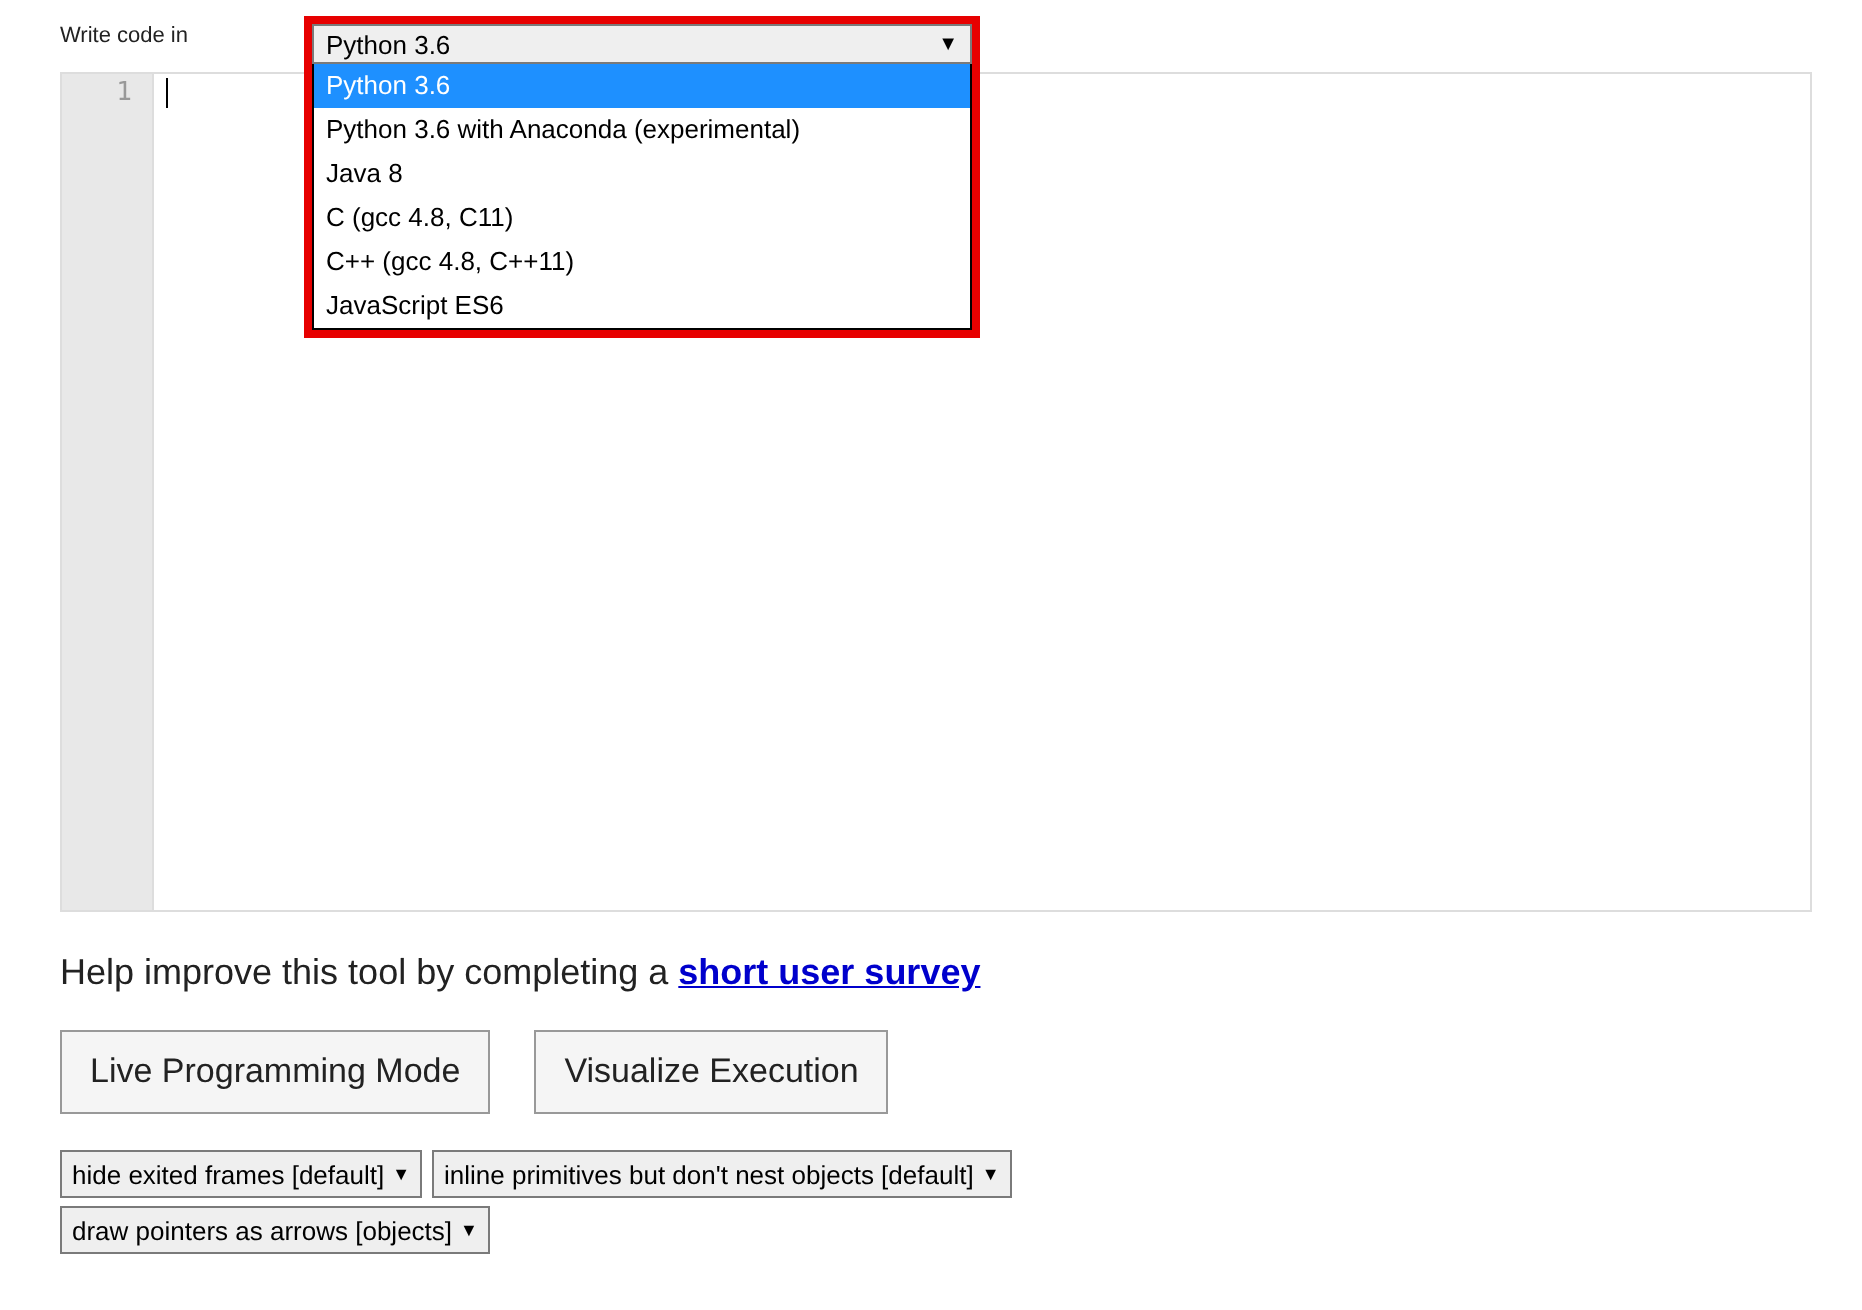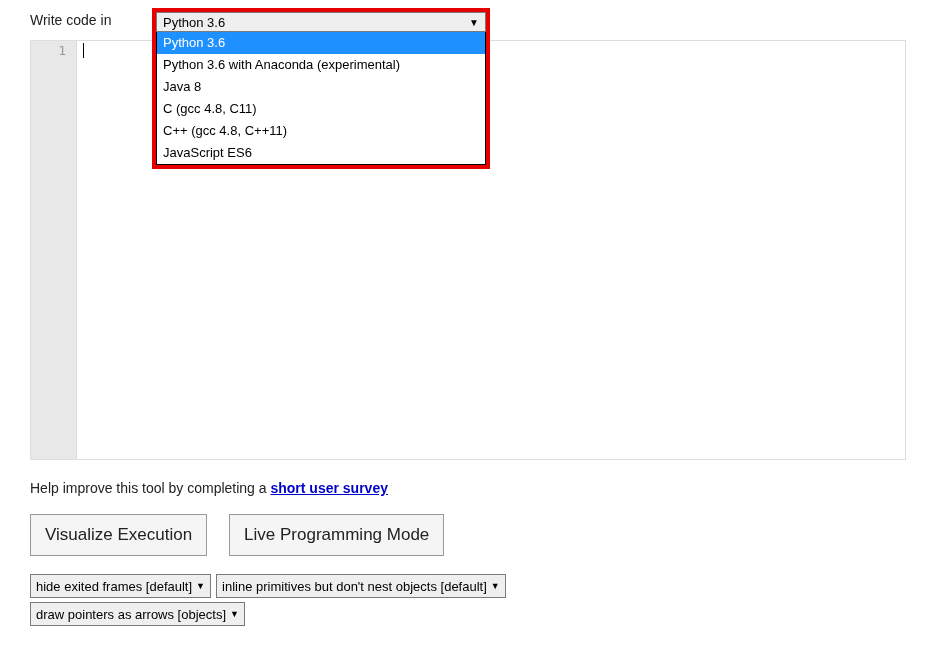--- a/index.html
+++ b/index.html
@@ -16,21 +16,21 @@
       width: 931px;
     }
     .top-row {
       display: flex;
       align-items: flex-start;
       margin-bottom: 4px;
       position: relative;
     }
     .write-code-label {
       color: #222;
-      font-size: 14px;
+      font-size: 11px;
       margin-right: 6px;
       padding-top: 2px;
     }
     .red-box {
       border: 4px solid #e70000;
       padding: 0;
       width: 338px;
       background: #fff;
       position: relative;
     }
@@ -93,21 +93,21 @@
     }
     .cursor-line {
       display: inline-block;
       width: 1px;
       height: 15px;
       background: #000;
       vertical-align: top;
       margin-left: 2px;
     }
     .help-text {
-      font-size: 14px;
+      font-size: 18px;
       color: #222;
       margin-bottom: 18px;
     }
     .survey-link {
       color: #0000cc;
       font-weight: bold;
       text-decoration: underline;
       cursor: pointer;
     }
     .button-row {
@@ -184,22 +184,22 @@
   <div class="editor-area">
     <span class="cursor-line"></span>
   </div>
 </div>
 
 <div class="help-text">
   <span>Help improve this tool by completing a </span><a class="survey-link">short user survey</a>
 </div>
 
 <div class="button-row">
+  <button class="big-button">Live Programming Mode</button>
   <button class="big-button">Visualize Execution</button>
-  <button class="big-button">Live Programming Mode</button>
 </div>
 
 <div class="small-select-row">
   <div class="small-select">
     <span>hide exited frames [default]</span>
     <span class="arrow">▼</span>
   </div>
   <div class="small-select">
     <span>inline primitives but don't nest objects [default]</span>
     <span class="arrow">▼</span>

